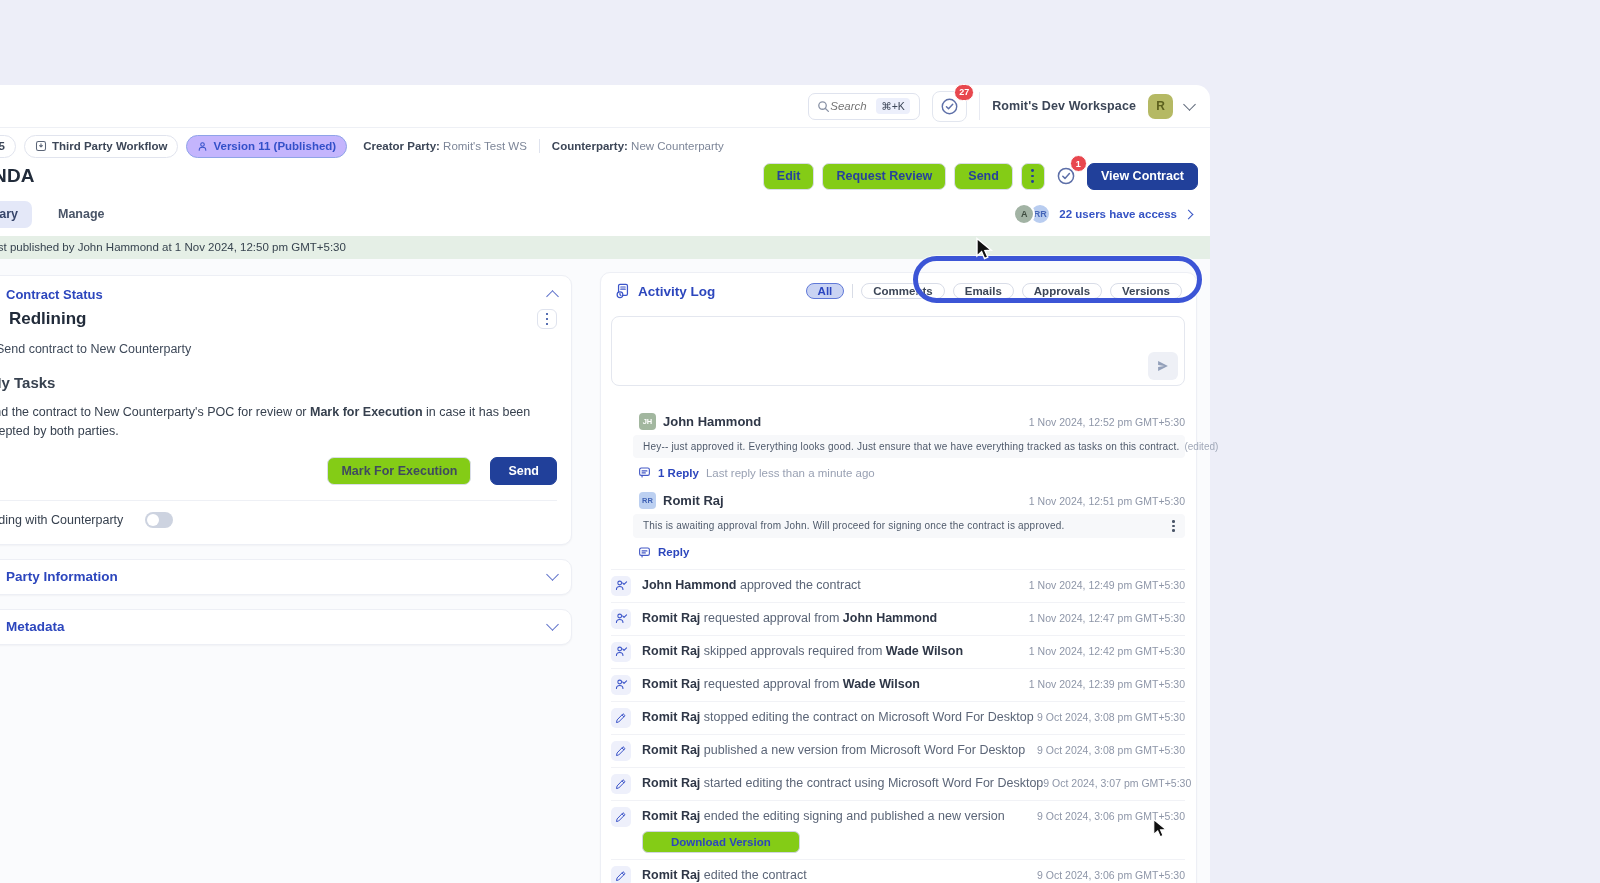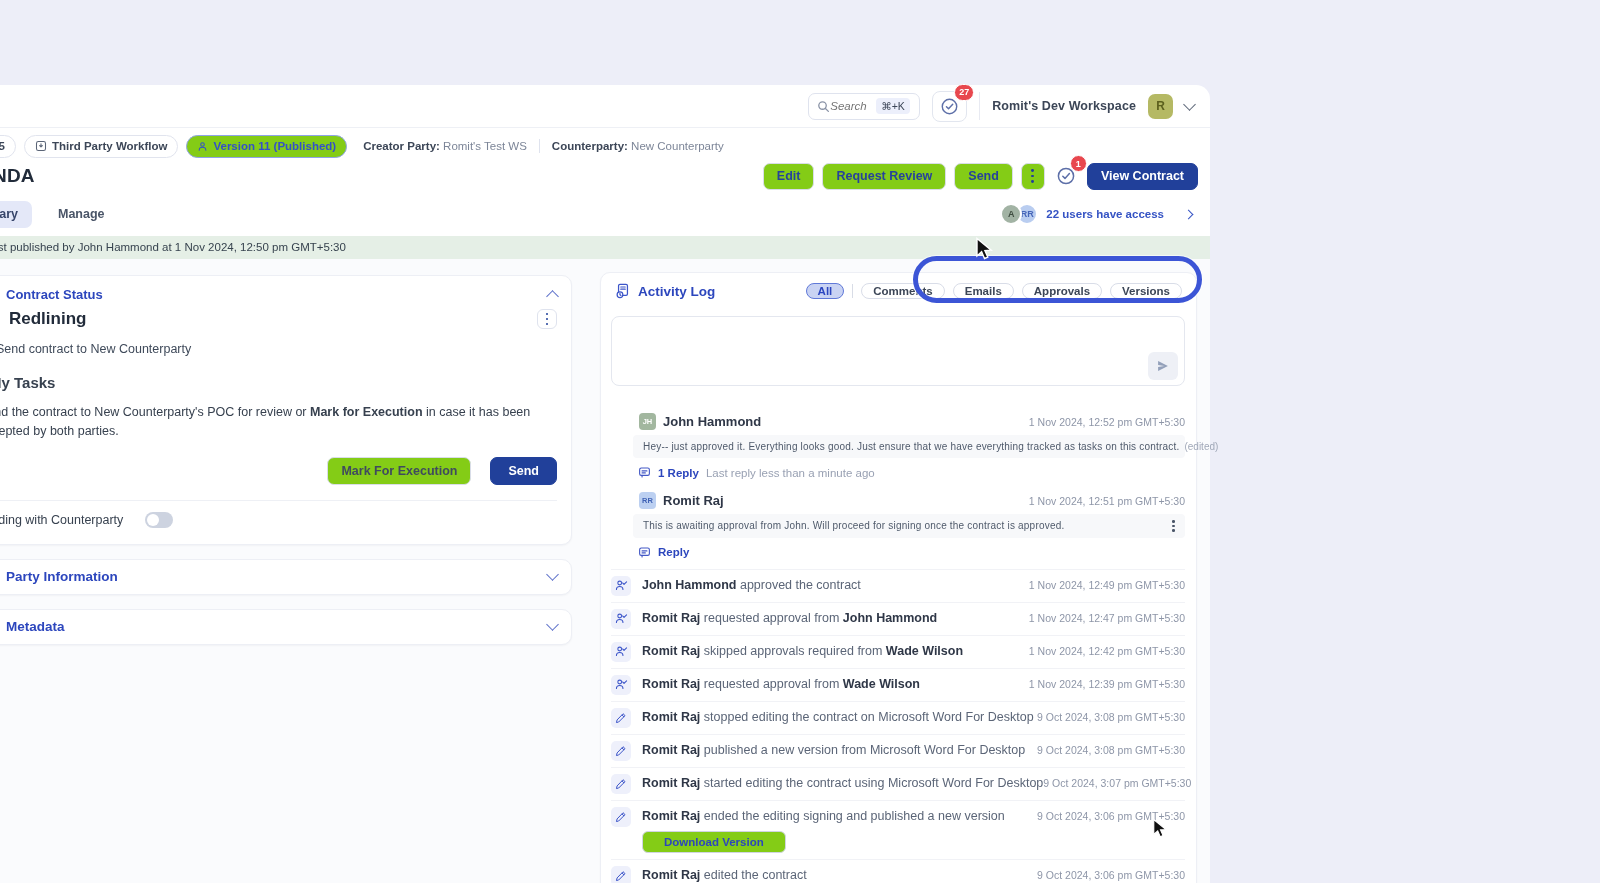--- a/index.html
+++ b/index.html
@@ -24,21 +24,21 @@
   .iconbtn { position:relative; width:35px; height:31px; border:1px solid #e2e6ef; border-radius:8px; display:flex; align-items:center; justify-content:center; background:#fff; }
   .badge { position:absolute; top:-8px; right:-8px; min-width:17px; height:17px; background:#e8474e; color:#fff; border-radius:9px; font-size:9px; font-weight:700; display:flex; align-items:center; justify-content:center; padding:0 4px; border:1.5px solid #fff; }
   .vdiv { width:1px; height:28px; background:#e8eaf2; }
   .wsname { font-size:12.5px; font-weight:600; color:#3c4657; letter-spacing:.1px; }
   .wsavatar { width:25px; height:25px; border-radius:7px; background:#b5b964; color:#5c601e; font-size:12px; font-weight:700; display:flex; align-items:center; justify-content:center; }
   .chev { width:9px; height:9px; border-right:1.6px solid #5b6577; border-bottom:1.6px solid #5b6577; transform:rotate(45deg); margin-top:-4px; }
   
   .metarow { display:flex; align-items:center; gap:8px; margin-top:6px; height:24px; }
   .pill { height:23px; border:1px solid #e1e4ee; background:#fff; border-radius:12px; display:flex; align-items:center; gap:5px; padding:0 10px; font-size:11.5px; color:#3c4657; font-weight:600; white-space:nowrap; }
   .pill.id { margin-left:-60px; width:76px; justify-content:flex-end; }
-  .pill.version { background:#84cc16; border-color:#8fa3e8; color:#3350c9; }
+  .pill.version { background:#c4b5fd; border-color:#8fa3e8; color:#3350c9; }
   .metainfo { font-size:11.5px; color:#7d8698; margin-left:8px; white-space:nowrap; }
   .metainfo b { color:#3c4657; font-weight:700; }
   .metasep { width:1px; height:14px; background:#dfe3ee; margin:0 4px; }
   
   .titlerow { display:flex; align-items:center; margin-top:3px; height:30px; }
   .title { font-size:19px; font-weight:800; color:#212b3a; margin-left:-7px; letter-spacing:.2px; white-space:nowrap; }
   .actions { margin-left:auto; display:flex; align-items:center; gap:8px; padding-right:12px; }
   .btn { height:27px; border:1px solid #d9dde8; background:#84cc16; color:#26429b; border-radius:7px; font-size:12.5px; font-weight:600; padding:0 13px; display:flex; align-items:center; justify-content:center; font-family:inherit; cursor:pointer; white-space:nowrap; }
   .btn.navy { background:#21409a; border-color:#21409a; color:#fff; }
   .btn.kebab { width:24px; padding:0; }
@@ -48,21 +48,21 @@
   
   .tabsrow { display:flex; align-items:center; margin-top:9px; height:28px; }
   .tab { height:27px; border-radius:7px; display:flex; align-items:center; padding:0 14px; font-size:12.5px; color:#4a5568; font-weight:600; }
   .tab.active { background:#e4e8f8; color:#37456a; margin-left:-42px; width:74px; justify-content:flex-end; }
   .tab.manage { margin-left:12px; }
   .accessgrp { margin-left:auto; display:flex; align-items:center; padding-right:18px; gap:8px; }
   .avstack { display:flex; }
   .av { width:22px; height:22px; border-radius:50%; border:2px solid #fff; font-size:9px; font-weight:700; display:flex; align-items:center; justify-content:center; }
   .av.a { background:#a2b3a4; color:#3f4d41; z-index:2; }
   .av.rr { background:#b9cdf0; color:#4565b8; margin-left:-6px; z-index:1; }
-  .accesslink { font-size:11.5px; color:#3553c4; font-weight:600; display:flex; align-items:center; gap:21px; }
+  .accesslink { font-size:11.5px; color:#3553c4; font-weight:600; display:flex; align-items:center; gap:8px; }
   .chev-r { width:7px; height:7px; border-right:1.6px solid #3553c4; border-top:1.6px solid #3553c4; transform:rotate(45deg); }
   
   .banner { margin-top:8px; height:23px; background:#e5efe6; overflow:hidden; }
   .banner span { display:inline-block; margin-left:-15px; font-size:11.5px; color:#37434f; line-height:23px; white-space:nowrap; }
   
   .main { flex:1; position:relative; background:#fafbfd; }
   .card { background:#fff; border:1px solid #edeff5; border-radius:10px; box-shadow:0 1px 2px rgba(16,24,40,.04); }
   .leftcol { position:absolute; left:-100px; top:16px; width:672px; }
   .seclabel { font-size:13px; font-weight:700; color:#2c46bd; }
   .chev-up { width:9px; height:9px; border-right:1.8px solid #5b6fc9; border-bottom:1.8px solid #5b6fc9; transform:rotate(-135deg); margin-top:4px; }
@@ -115,21 +115,21 @@
   .replylink { font-size:11.5px; font-weight:700; color:#2c46bd; }
   .replymeta { font-size:11.5px; color:#99a1b3; }
   .entries { margin-top:10px; }
   .entry { border-top:1px solid #f1f2f6; padding:6px 0 6px 0; display:flex; align-items:flex-start; min-height:32px; }
   .eicon { width:20px; height:20px; border-radius:5px; background:#eef0fb; display:flex; align-items:center; justify-content:center; flex:0 0 20px; }
   .ebody { margin-left:11px; padding-top:2px; }
   .etext { font-size:12.5px; color:#5b6577; white-space:nowrap; }
   .etext b { color:#2f3747; font-weight:700; }
   .etime { margin-left:auto; font-size:10.5px; color:#8e96a8; white-space:nowrap; padding-top:3px; }
   .eaction { margin-top:8px; }
-  .btn.download { height:22px; font-size:11.5px; color:#2c46bd; border-radius:6px; padding:0 21px; border-color:#d0d5e2; }
+  .btn.download { height:22px; font-size:11.5px; color:#2c46bd; border-radius:6px; padding:0 28px; border-color:#d0d5e2; }
   
   .ring { position:absolute; left:913px; top:256px; width:289px; height:47px; border:5px solid #3c55d6; border-radius:24px; box-shadow:0 0 0 1px rgba(255,255,255,.6); pointer-events:none; z-index:50; }
   .cursor { position:absolute; z-index:60; pointer-events:none; }
   .c1 { left:975px; top:237px; }
   .c2 { left:1152px; top:818px; }
 </style>
 </head>
 <body>
 
 <div class="app">

